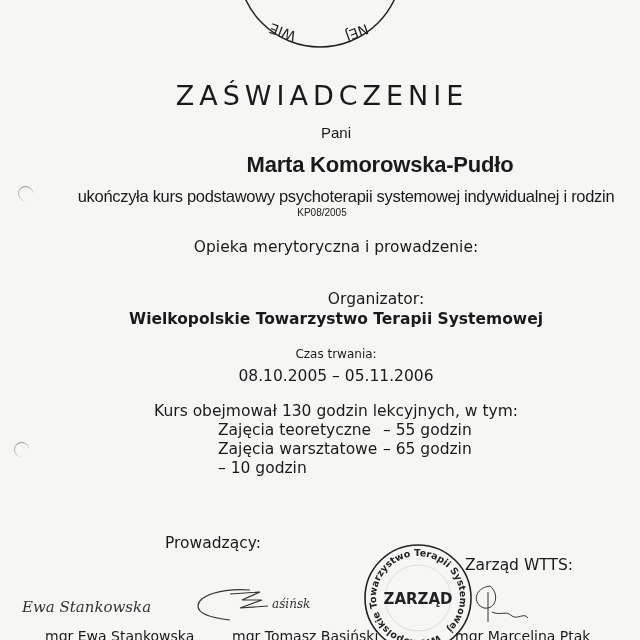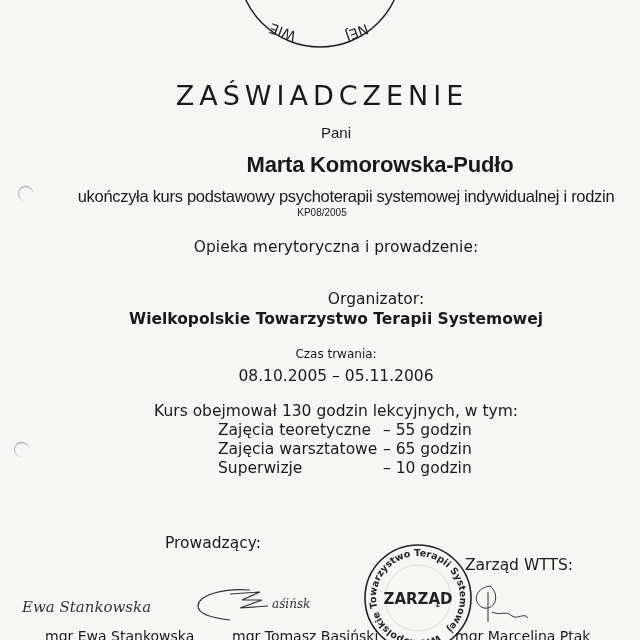--- a/index.html
+++ b/index.html
@@ -132,21 +132,20 @@
   <div class="hours">
     <div class="hours-row">
       <span class="h-name">Zajęcia teoretyczne</span>
       <span>– 55 godzin</span>
     </div>
     <div class="hours-row">
       <span class="h-name">Zajęcia warsztatowe</span>
       <span>– 65 godzin</span>
     </div>
     <div class="hours-row">
-      <span class="h-name">Superwizje</span>
       <span>– 10 godzin</span>
     </div>
   </div>
 
   <div class="abs prowadzacy">Prowadzący:</div>
   <div class="abs zarzad-label">Zarząd WTTS:</div>
 
   <svg class="signature" style="left:20px; top:590px; width:160px; height:30px;" viewBox="0 0 160 30">
     <text x="2" y="22" font-size="15" font-style="italic" font-family="DejaVu Serif, serif" fill="#333">Ewa Stankowska</text>
   </svg>

